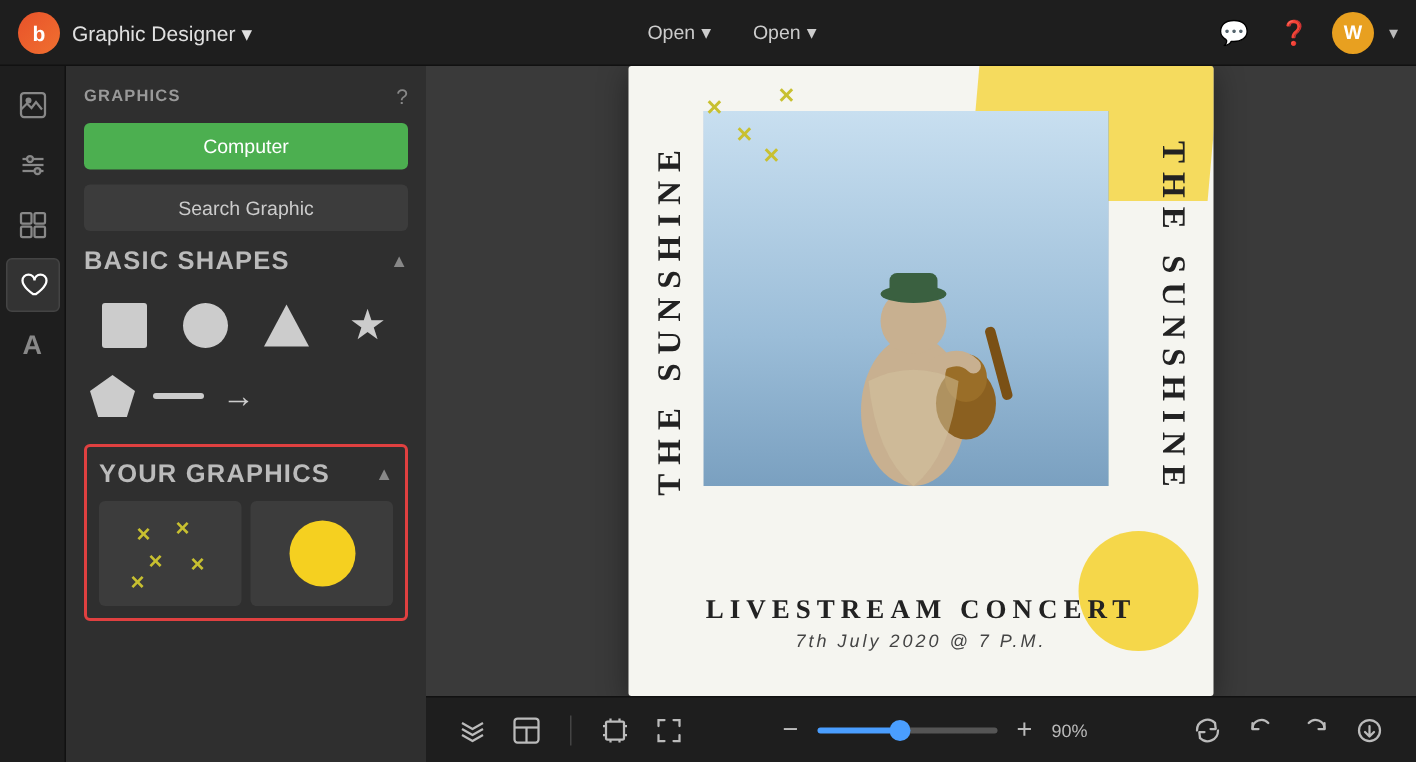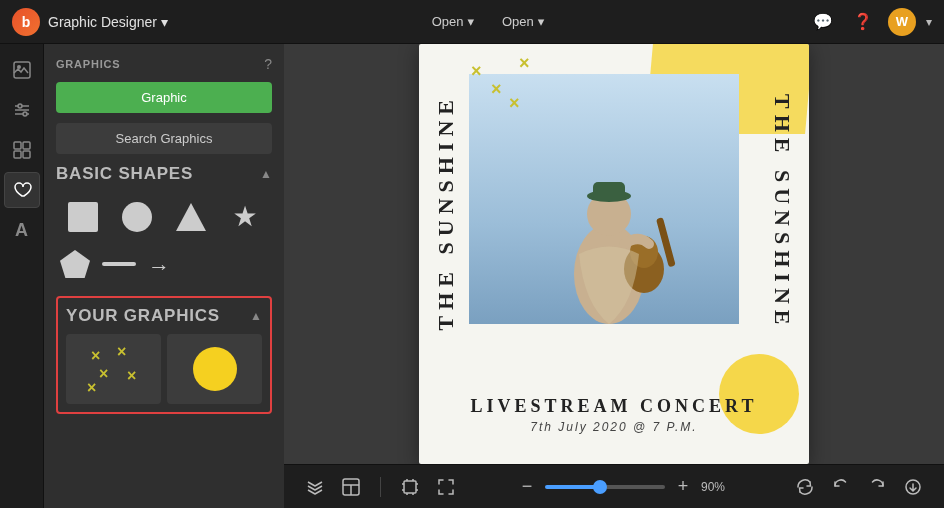--- a/index.html
+++ b/index.html
@@ -530,22 +530,22 @@
     <button class="sidebar-icon-btn">
       <span style="color:#888;font-size:18px;font-weight:bold;">A</span>
     </button>
   </div>
 
   <div class="panel">
     <div class="panel-header">
       <span class="panel-label">GRAPHICS</span>
       <span class="help-icon">?</span>
     </div>
-    <button class="computer-btn">Graphic</button>
-    <button class="search-btn">Search Graphics</button>
+    <button class="computer-btn">Computer</button>
+    <button class="search-btn">Search Graphic</button>
 
     <div class="section-header">
       <span class="section-label">BASIC SHAPES</span>
       <span class="chevron">▲</span>
     </div>
     <div class="shapes-grid">
       <div class="shape-item">
           <div class="shape-square"></div>
         </div>
       <div class="shape-item">

